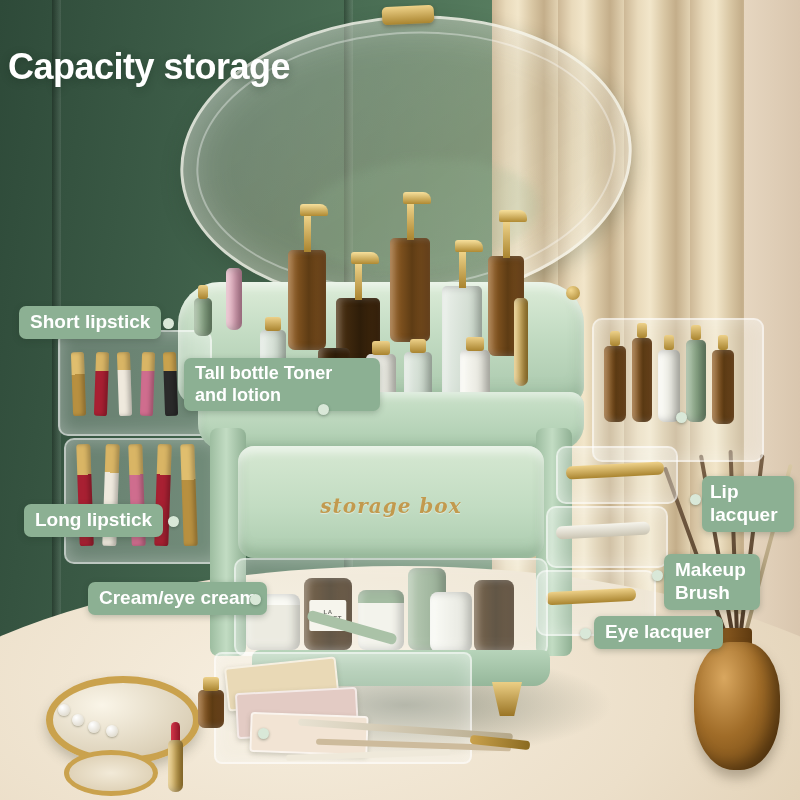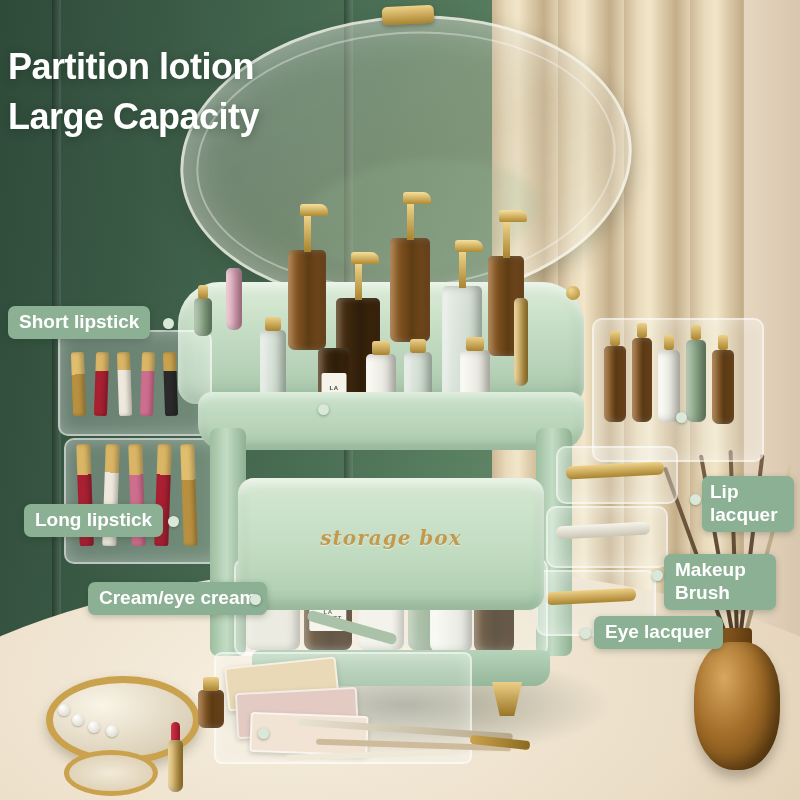--- a/index.html
+++ b/index.html
@@ -54,23 +54,23 @@
 
   
   .back-rim { left:178px; top:282px; width:406px; height:122px; border-radius:42px 42px 18px 18px;
     background:linear-gradient(180deg,#dcecd8 0%,#c2dbc2 45%,#a8c7ab 100%);
     box-shadow:inset 0 5px 10px rgba(255,255,255,0.6),inset 0 -10px 16px rgba(80,115,85,0.30); }
   .front-rim { left:198px; top:392px; width:386px; height:58px; border-radius:14px 14px 26px 26px;
     background:linear-gradient(180deg,#cbe2ca,#abcbae);
     box-shadow:inset 0 4px 8px rgba(255,255,255,0.55),inset 0 -6px 10px rgba(80,115,85,0.28); }
   .col { top:428px; width:36px; height:228px; border-radius:8px;
     background:linear-gradient(90deg,#9dbda0,#c2dcc3 45%,#8fb093); }
-  .mid-drawer { left:238px; top:446px; width:306px; height:132px; border-radius:16px;
+  .mid-drawer { left:238px; top:446px; width:306px; height:112px; border-radius:16px;
     background:linear-gradient(180deg,#d6e8d2 0%,#c2dcc2 55%,#abcbae 100%);
-    box-shadow:inset 0 6px 10px rgba(255,255,255,0.6),inset 0 -8px 12px rgba(80,115,85,0.25);margin-top:32px; }
+    box-shadow:inset 0 6px 10px rgba(255,255,255,0.6),inset 0 -8px 12px rgba(80,115,85,0.25); }
   .box-script { left:0; right:0; top:48px; text-align:center; font-family:"DejaVu Serif", serif;
     font-style:italic; font-weight:700; font-size:20px; color:#c29a4e; letter-spacing:1px;
     text-shadow:0 1px 1px rgba(255,255,255,0.5); }
   .glass { background:rgba(246,250,246,0.26); border:2px solid rgba(255,255,255,0.55);
     border-radius:10px; box-shadow:inset 0 0 18px rgba(255,255,255,0.30); }
   .base { left:252px; top:650px; width:298px; height:36px; border-radius:8px 8px 16px 16px;
     background:linear-gradient(180deg,#b7d4ba,#95b79a); }
   .foot { top:682px; width:30px; height:34px; clip-path:polygon(0 0,100% 0,74% 100%,26% 100%);
     background:linear-gradient(180deg,#eccf85,#9a7526); }
 
@@ -229,28 +229,28 @@
   <div class="wand" style="left:298px;top:726px;width:215px;height:7px;background:linear-gradient(90deg,#e8e2d2,#b5a88a);transform:rotate(4deg)"></div>
   <div class="wand" style="left:316px;top:742px;width:195px;height:6px;background:#cdbb9c;transform:rotate(2deg)"></div>
   <div class="wand" style="left:286px;top:752px;width:165px;height:6px;background:#efe9da;transform:rotate(-2deg)"></div>
   <div class="wand" style="left:470px;top:738px;width:60px;height:9px;background:linear-gradient(90deg,#caa24d,#8a6a20);transform:rotate(6deg)"></div>
 
   <div class="bottle amber cap" style="left:198px;top:690px;width:26px;height:38px"></div>
   <div class="abs bullet" style="left:171px;top:722px;width:9px;height:20px"></div>
   <div class="bottle goldb" style="left:168px;top:740px;width:15px;height:52px"></div>
 
   <div class="headline">
-    <div>Partition lotion</div>
-    <div>Large Capacity</div>
-  </div>
-
-  <div class="tag" style="left:8px;top:306px">Short lipstick</div>
+    <div>Capacity storage</div>
+  </div>
+
+  <div class="tag" style="left:19px;top:306px">Short lipstick</div>
+  <div class="tag" style="left:184px;top:358px;width:196px;font-size:18px">Tall bottle Toner and lotion</div>
   <div class="tag" style="left:702px;top:476px;width:92px;padding:5px 8px">Lip lacquer</div>
   <div class="tag" style="left:24px;top:504px">Long lipstick</div>
-  <div class="tag" style="left:664px;top:554px;width:112px">Makeup Brush</div>
+  <div class="tag" style="left:664px;top:554px;width:96px">Makeup Brush</div>
   <div class="tag" style="left:88px;top:582px">Cream/eye cream</div>
   <div class="tag" style="left:594px;top:616px">Eye lacquer</div>
 
   <span class="dot" style="left:163px;top:318px"></span>
   <span class="dot" style="left:318px;top:404px"></span>
   <span class="dot" style="left:676px;top:412px"></span>
   <span class="dot" style="left:168px;top:516px"></span>
   <span class="dot" style="left:690px;top:494px"></span>
   <span class="dot" style="left:652px;top:570px"></span>
   <span class="dot" style="left:580px;top:628px"></span>

